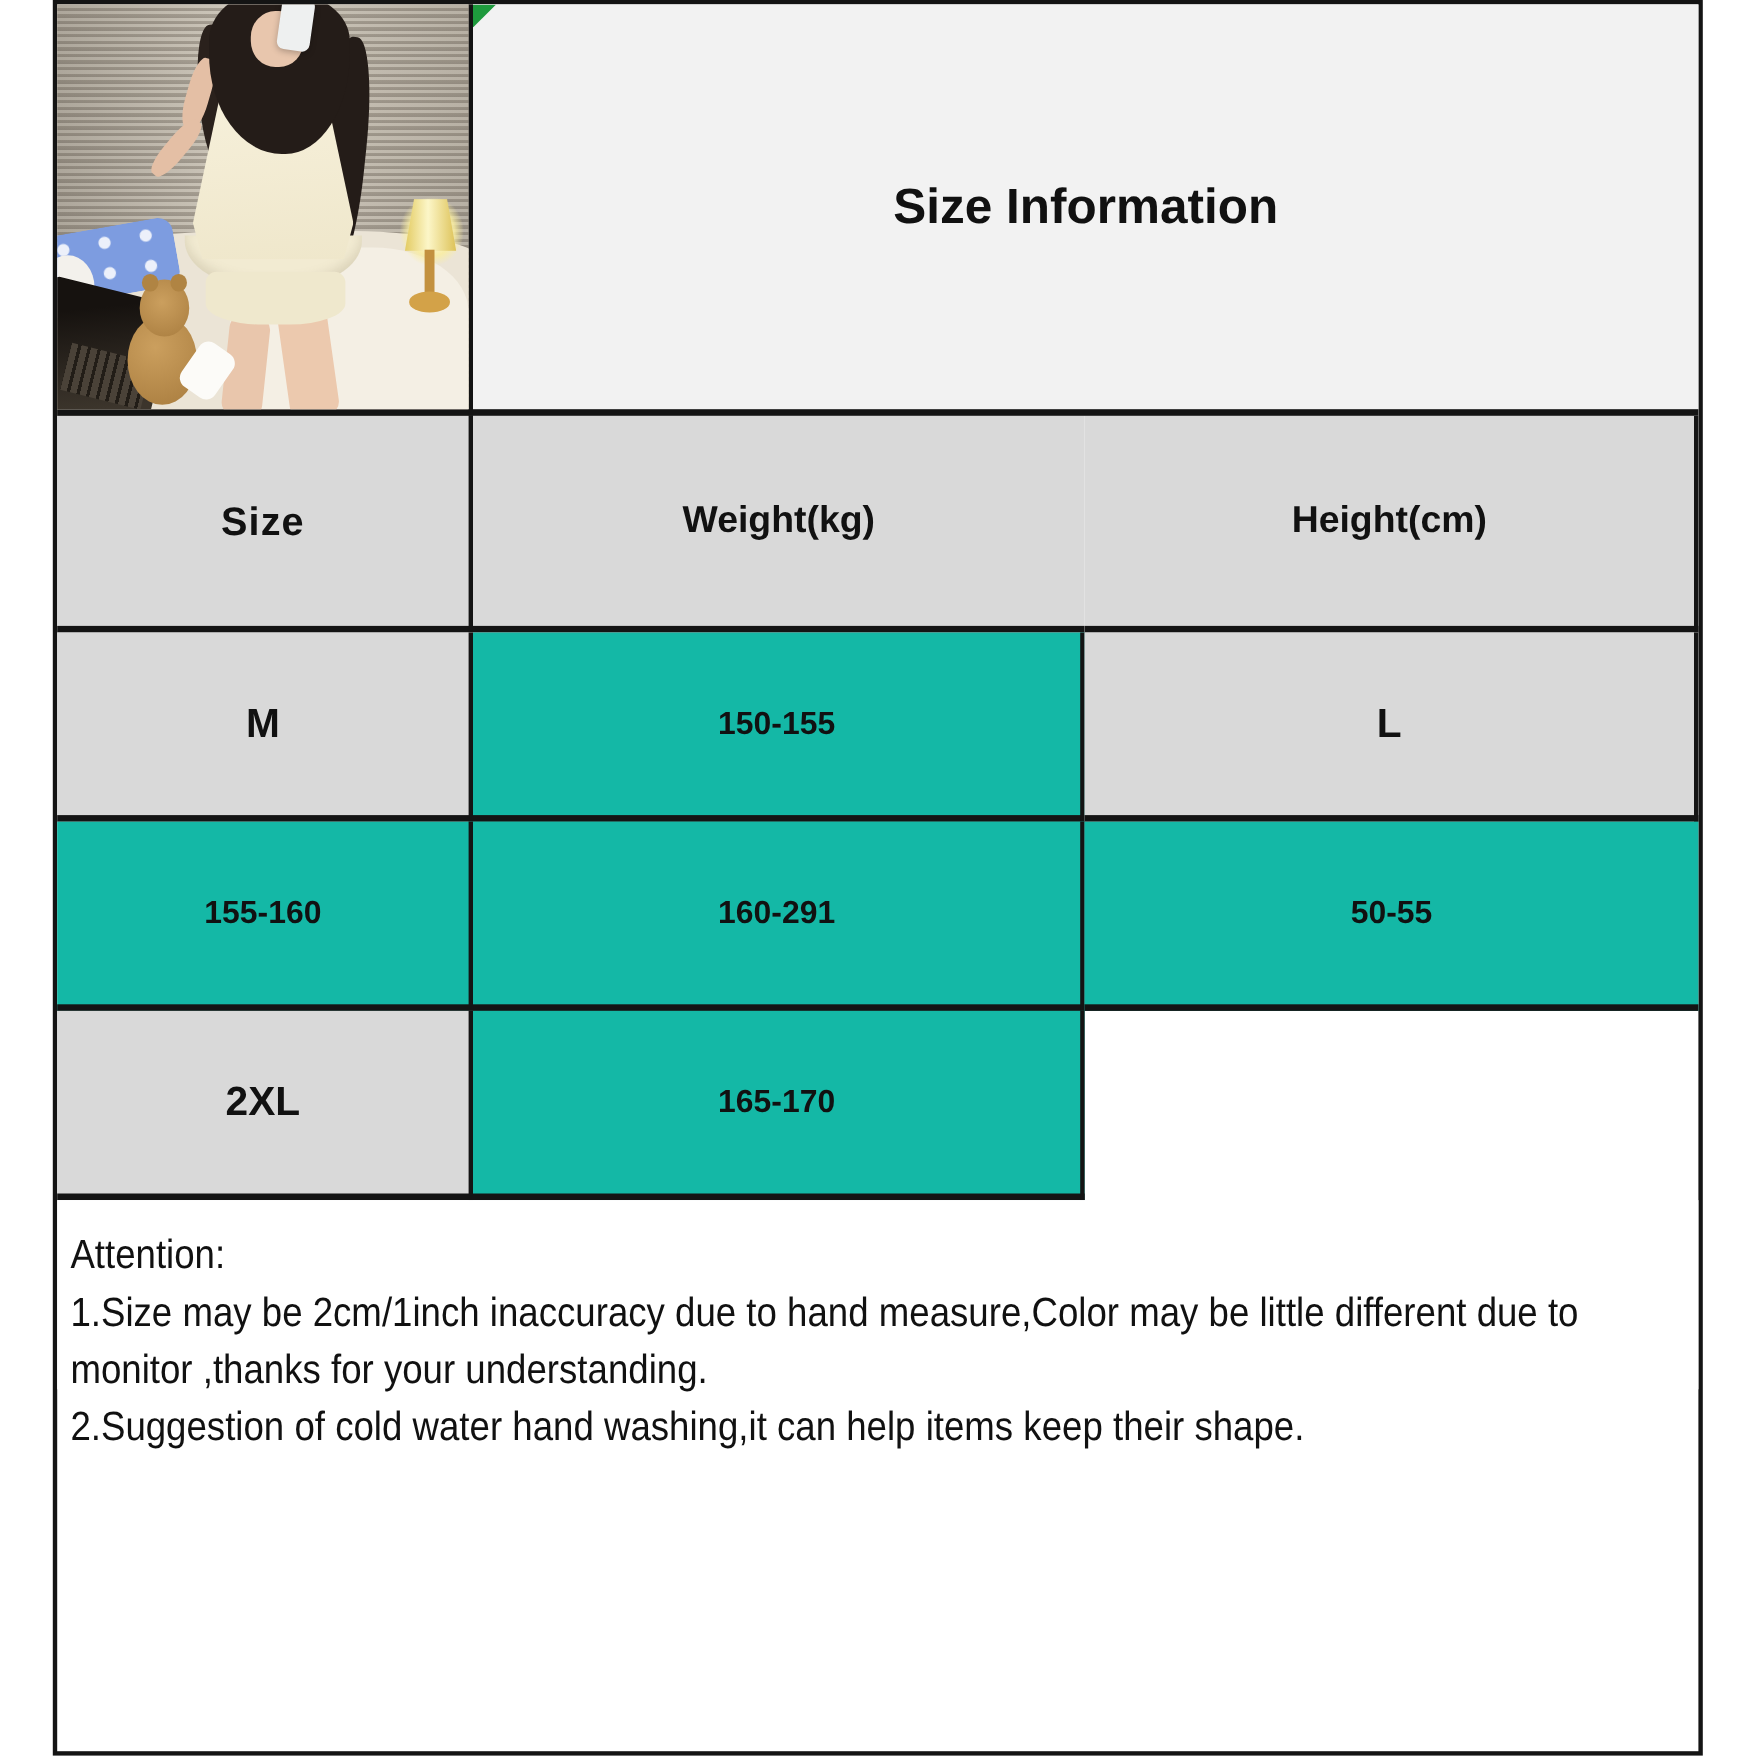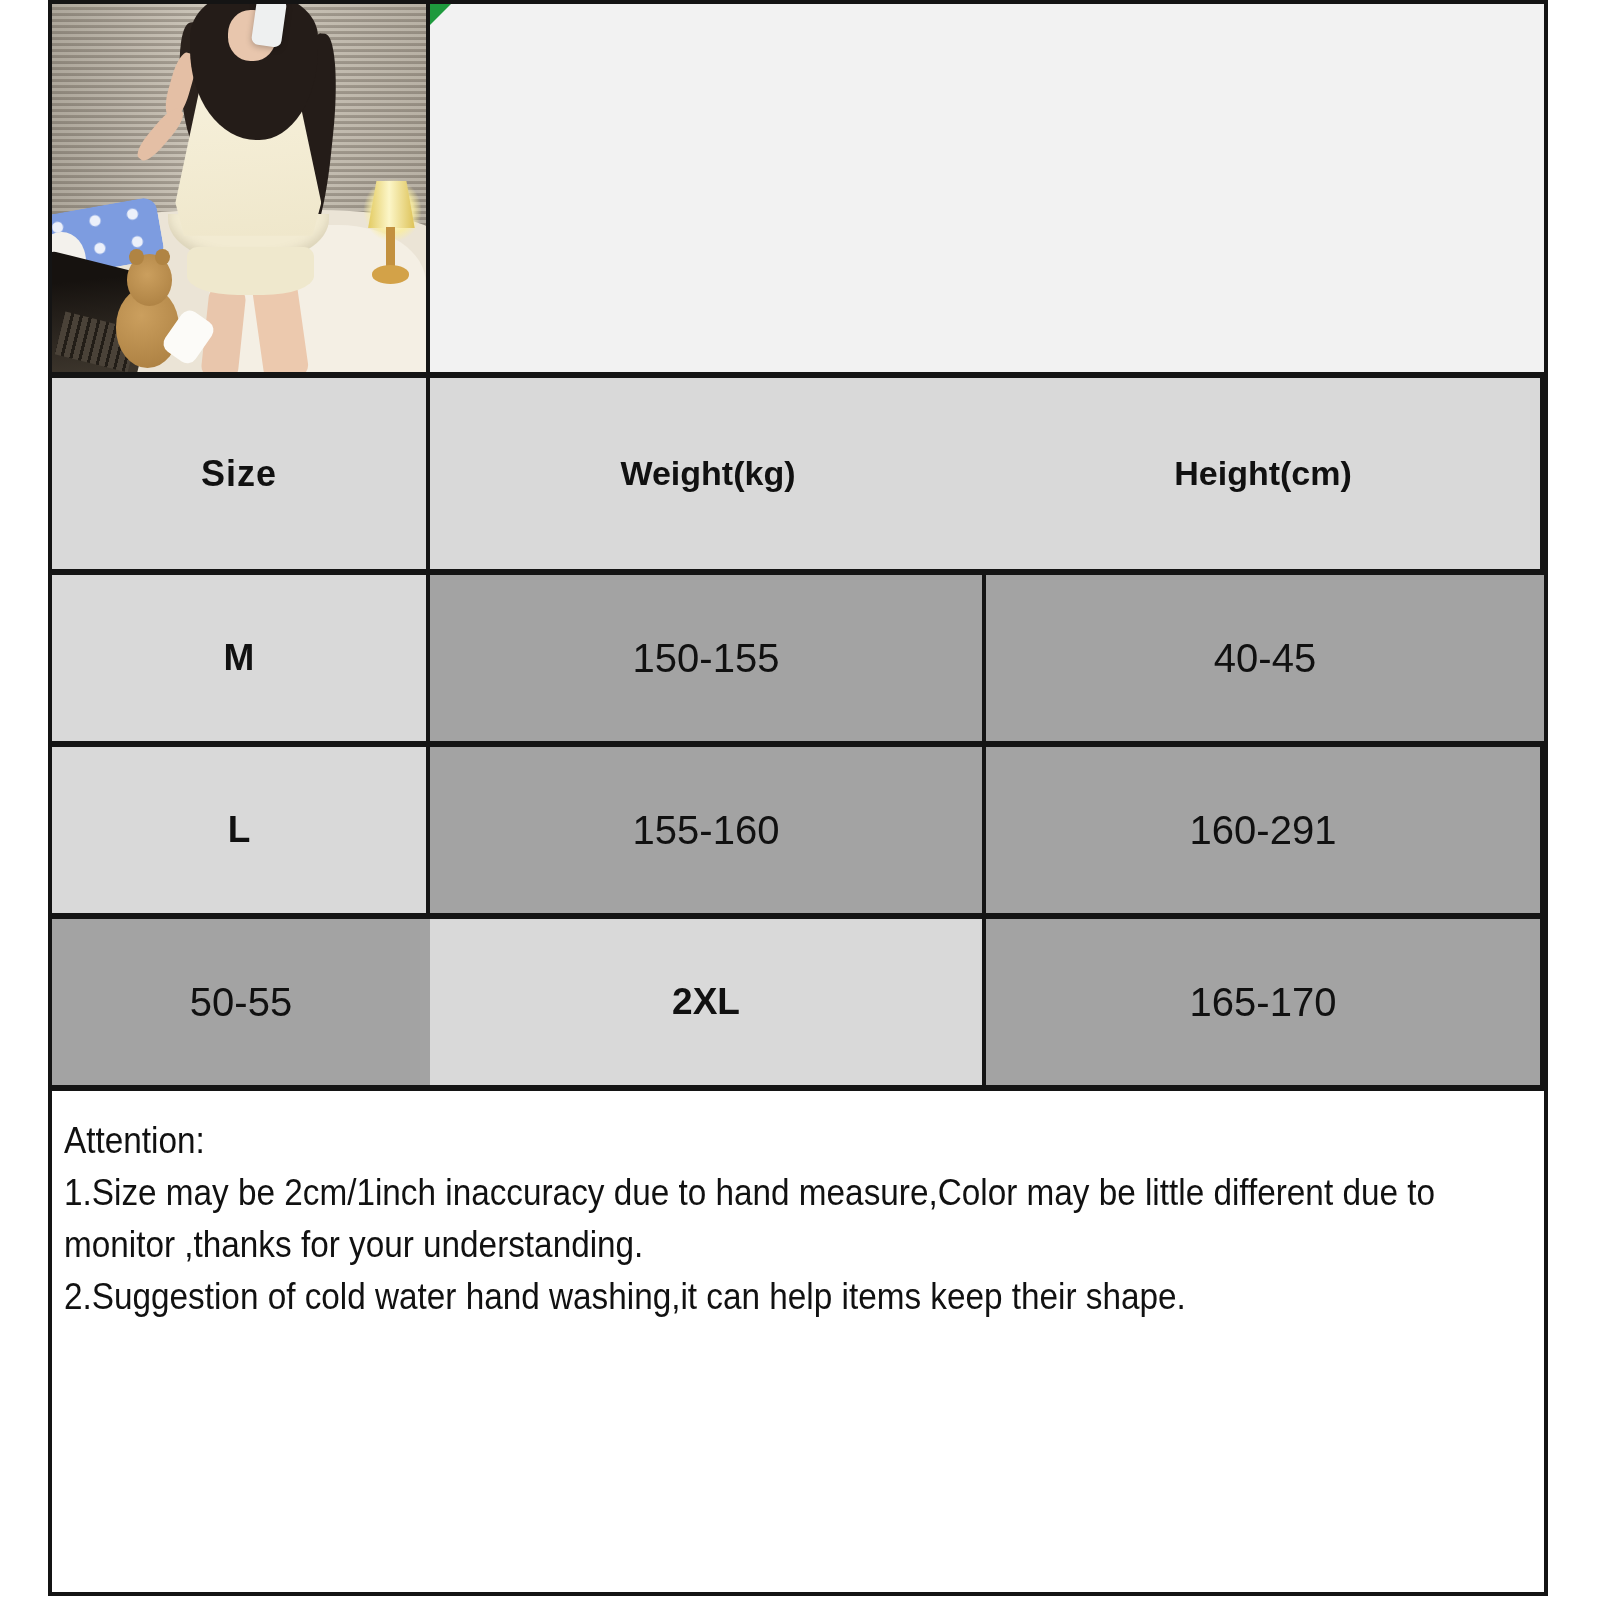--- a/index.html
+++ b/index.html
@@ -7,21 +7,21 @@
   .sheet{position:absolute;left:48px;top:0;width:1500px;height:1596px;
     box-sizing:border-box;border:4px solid #141414;background:#fff;
     display:grid;grid-template-columns:378px 556px 558px;
     grid-template-rows:374px 197px 172px 172px 172px 172px 329px;}
   .cell{box-sizing:border-box;border-right:4px solid #141414;border-bottom:6px solid #141414;
     display:flex;align-items:center;justify-content:center;text-align:center;}
   .last-col{border-right:none;}
   .hdr{background:#d9d9d9;font-weight:bold;font-size:34px;}
   .size-hdr{font-size:36px;letter-spacing:1px;}
   .rowlabel{background:#d9d9d9;font-weight:bold;font-size:37px;}
-  .val{background:#a3a3a3;font-weight:normal;font-size:40px;}
+  .val{background:#14b8a6;font-weight:bold;font-size:29px;}
   .title-cell{grid-column:2/4;background:#f2f2f2;position:relative;}
   .title-text{font-size:45px;font-weight:bold;}
   .marker{position:absolute;top:0;left:0;width:21px;height:21px;background:#1e9a3d;
     clip-path:polygon(0 0,100% 0,0 100%);}
   .attention-cell{grid-column:1/4;border-right:none;border-bottom:none;background:#ffffff;
     display:block;padding:24px 10px 0 12px;box-sizing:border-box;}
   .att-inner{transform:scaleX(0.9);transform-origin:left top;width:111%;
     font-size:37px;line-height:52px;font-weight:normal;text-align:left;}
   .att-inner p{margin:0;}
 
@@ -119,29 +119,29 @@
     <div class="ph-cami"></div>
     <div class="ph-bow1"></div>
     <div class="ph-bow2"></div>
     <div class="ph-hair"></div>
     <div class="ph-face"></div>
     <div class="ph-phone"></div>
   </div>
 
   <div class="cell title-cell last-col">
     <span class="marker"></span>
+    <span class="title-text">Size Information</span>
   </div>
 
   <div class="cell hdr size-hdr">Size</div>
   <div class="cell hdr last-col">Weight(kg)</div>
   <div class="cell hdr">Height(cm)</div>
 
   <div class="cell rowlabel">M</div>
   <div class="cell val">150-155</div>
-  <div class="cell val last-col">40-45</div>
 
   <div class="cell rowlabel">L</div>
   <div class="cell val">155-160</div>
 
   <div class="cell val">160-291</div>
   <div class="cell val last-col">50-55</div>
 
   <div class="cell rowlabel">2XL</div>
   <div class="cell val">165-170</div>
 

